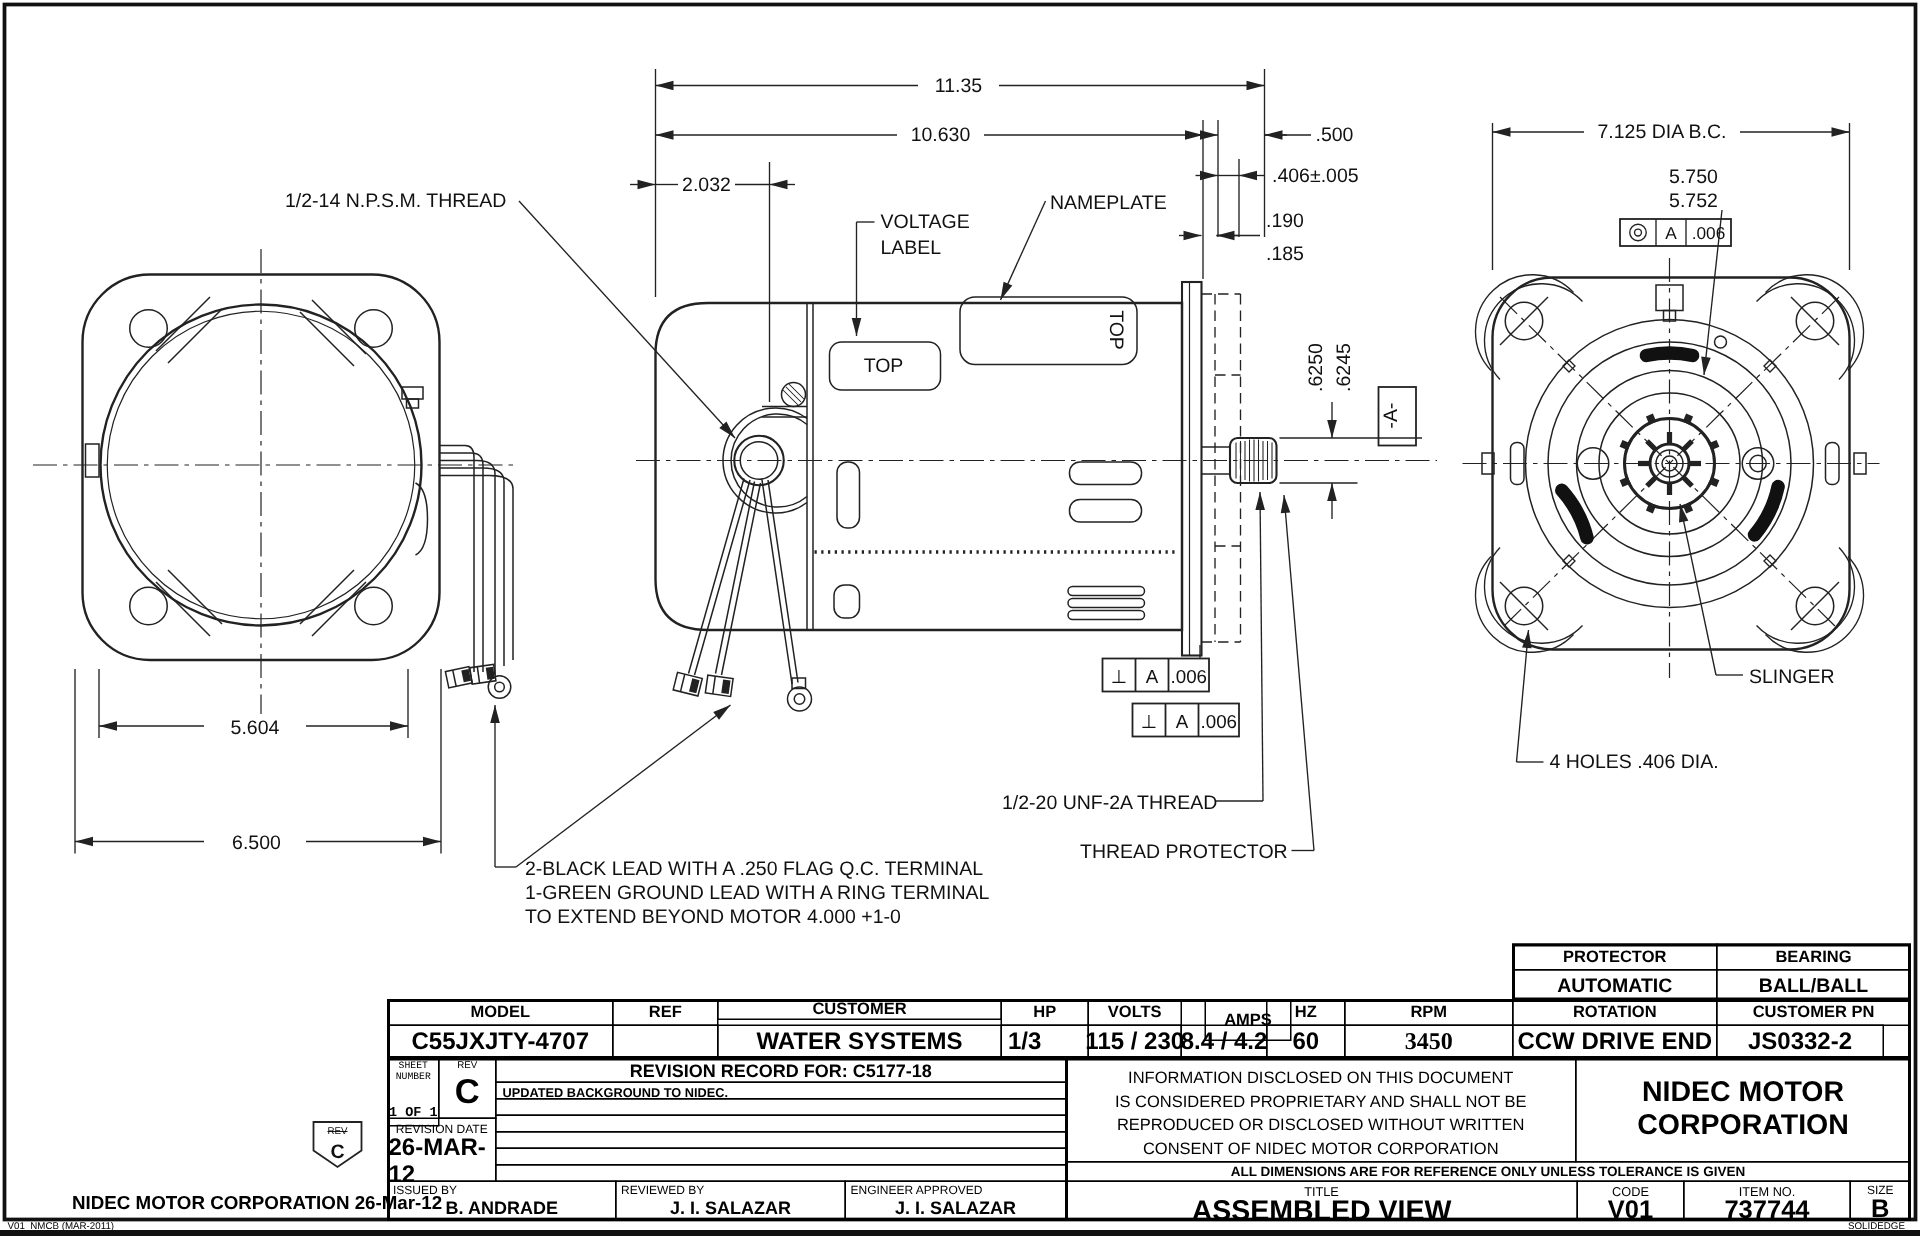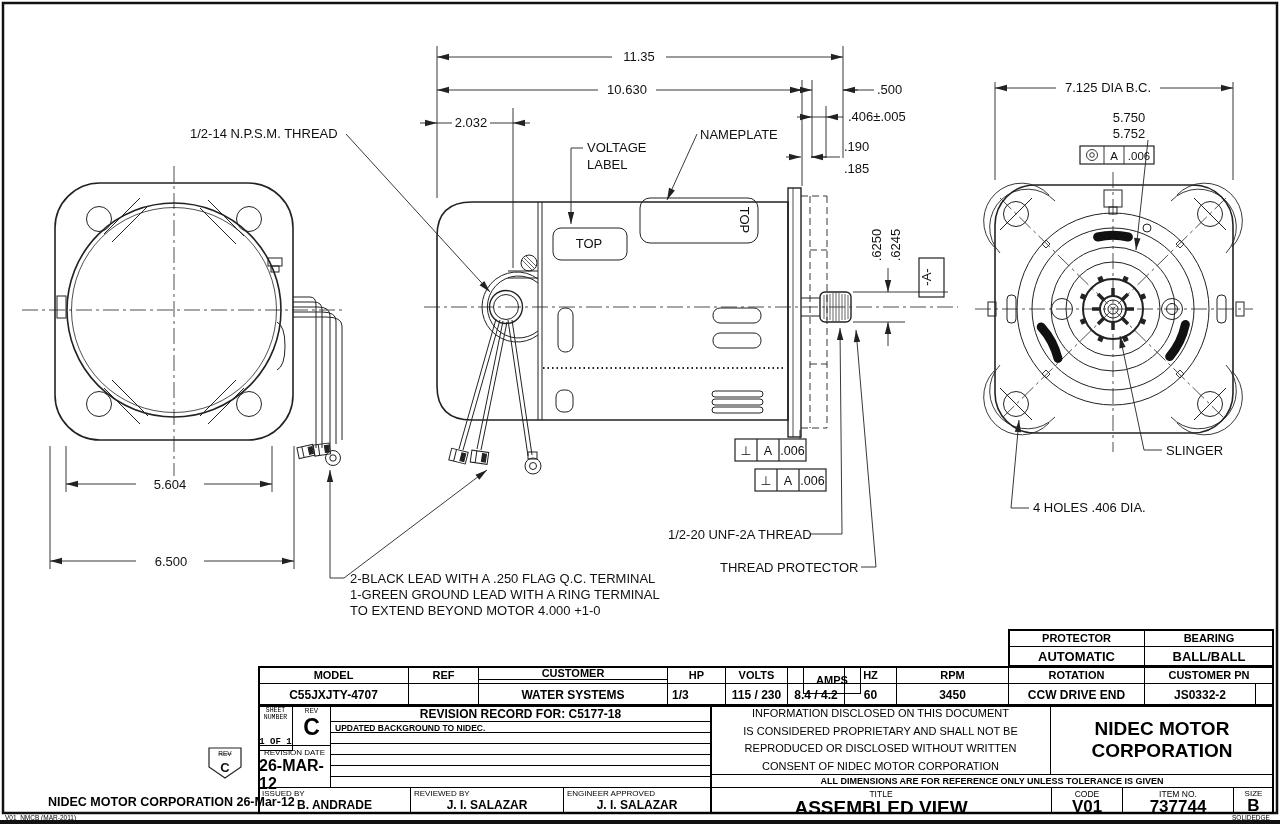--- a/index.html
+++ b/index.html
@@ -7,21 +7,21 @@
          font-family:"Liberation Sans",sans-serif;color:#000;}
   svg text{font-family:"Liberation Sans",sans-serif;fill:#111;}
   .dim{font-size:13px;}
   .lbl{font-size:13px;}
   .gdt{font-size:12.5px;}
   .tiny{font-size:6.5px;}
   
   .tb{position:absolute;box-sizing:border-box;border:1px solid #000;background:transparent;}
   .cc{display:flex;align-items:center;justify-content:center;}
   .hdr{font-size:11px;font-weight:bold;}
-  .val{font-size:12px;font-weight:bold;white-space:nowrap;overflow:visible;}
+  .val{font-size:16px;font-weight:bold;white-space:nowrap;overflow:visible;}
   .stack{display:flex;flex-direction:column;}
   .microlbl{font-size:8px;padding:1px 0 0 3px;line-height:9px;}
   .thick{position:absolute;box-sizing:border-box;border:2px solid #000;background:transparent;pointer-events:none;}
   .footnote{position:absolute;font-size:6.5px;}
   #botbar{position:absolute;left:0;top:820px;width:1280px;height:4px;background:#111;}
 </style>
 </head>
 <body>
 
 <div id="sheet">
@@ -372,21 +372,21 @@
 <div class="tb cc hdr" style="left:1008px;top:666px;width:137px;height:18px;">ROTATION</div>
 <div class="tb cc hdr" style="left:1144px;top:666px;width:130px;height:18px;">CUSTOMER PN</div>
 
 <div class="tb cc val" style="left:258px;top:683px;width:151px;height:23px;">C55JXJTY-4707</div>
 <div class="tb cc val" style="left:408px;top:683px;width:71px;height:23px;"></div>
 <div class="tb cc val" style="left:478px;top:683px;width:190px;height:23px;">WATER SYSTEMS</div>
 <div class="tb val" style="left:667px;top:683px;width:59px;height:23px;display:flex;align-items:center;padding-left:4px;">1/3</div>
 <div class="tb cc val" style="left:725px;top:683px;width:63px;height:23px;">115 / 230</div>
 <div class="tb cc val" style="left:787px;top:683px;width:58px;height:23px;">8.4 / 4.2</div>
 <div class="tb cc val" style="left:844px;top:683px;width:53px;height:23px;">60</div>
-<div class="tb cc val" style="left:896px;top:683px;width:113px;height:23px;">3450</div>
+<div class="tb cc val" style="left:896px;top:683px;width:113px;height:23px;font-family:Liberation Serif, serif;">3450</div>
 <div class="tb cc val" style="left:1008px;top:683px;width:137px;height:23px;">CCW DRIVE END</div>
 <div class="tb cc val" style="left:1144px;top:683px;width:112px;height:23px;">JS0332-2</div>
 
 <div class="tb stack" style="left:258px;top:705px;width:35px;height:46px;align-items:center;justify-content:space-between;font-family:Liberation Mono, monospace;">
   <span style="font-size:6.5px;line-height:7px;text-align:center;padding-top:1px;">SHEET NUMBER</span>
   <span style="font-size:9px;font-weight:bold;padding-bottom:3px;">1 OF 1</span>
 </div>
 <div class="tb stack" style="left:292px;top:705px;width:39px;height:41px;align-items:center;">
   <span style="font-size:6.5px;padding-top:1px;">REV</span>
   <span style="font-size:23px;font-weight:bold;line-height:26px;">C</span>
@@ -408,21 +408,21 @@
 </div>
 <div class="tb stack" style="left:410px;top:787px;width:154px;height:27px;">
   <span class="microlbl">REVIEWED BY</span>
   <span style="font-size:12px;font-weight:bold;text-align:center;">J. I. SALAZAR</span>
 </div>
 <div class="tb stack" style="left:563px;top:787px;width:148px;height:27px;">
   <span class="microlbl">ENGINEER APPROVED</span>
   <span style="font-size:12px;font-weight:bold;text-align:center;">J. I. SALAZAR</span>
 </div>
 
-<div class="tb stack" style="left:710px;top:705px;width:341px;height:70px;align-items:center;justify-content:space-between;font-size:11px;line-height:15.5px;text-align:center;">
+<div class="tb stack" style="left:710px;top:705px;width:341px;height:70px;align-items:center;justify-content:flex-end;font-size:11px;line-height:15.5px;text-align:center;">
   <span>INFORMATION DISCLOSED ON THIS DOCUMENT</span>
   <span>IS CONSIDERED PROPRIETARY AND SHALL NOT BE</span>
   <span>REPRODUCED OR DISCLOSED WITHOUT WRITTEN</span>
   <span>CONSENT OF NIDEC MOTOR CORPORATION</span>
 </div>
 <div class="tb stack" style="left:1050px;top:705px;width:224px;height:70px;align-items:center;justify-content:center;font-size:19px;font-weight:bold;line-height:22px;">
   <span>NIDEC MOTOR</span>
   <span>CORPORATION</span>
 </div>
 <div class="tb stack" style="left:710px;top:787px;width:342px;height:27px;align-items:center;">

